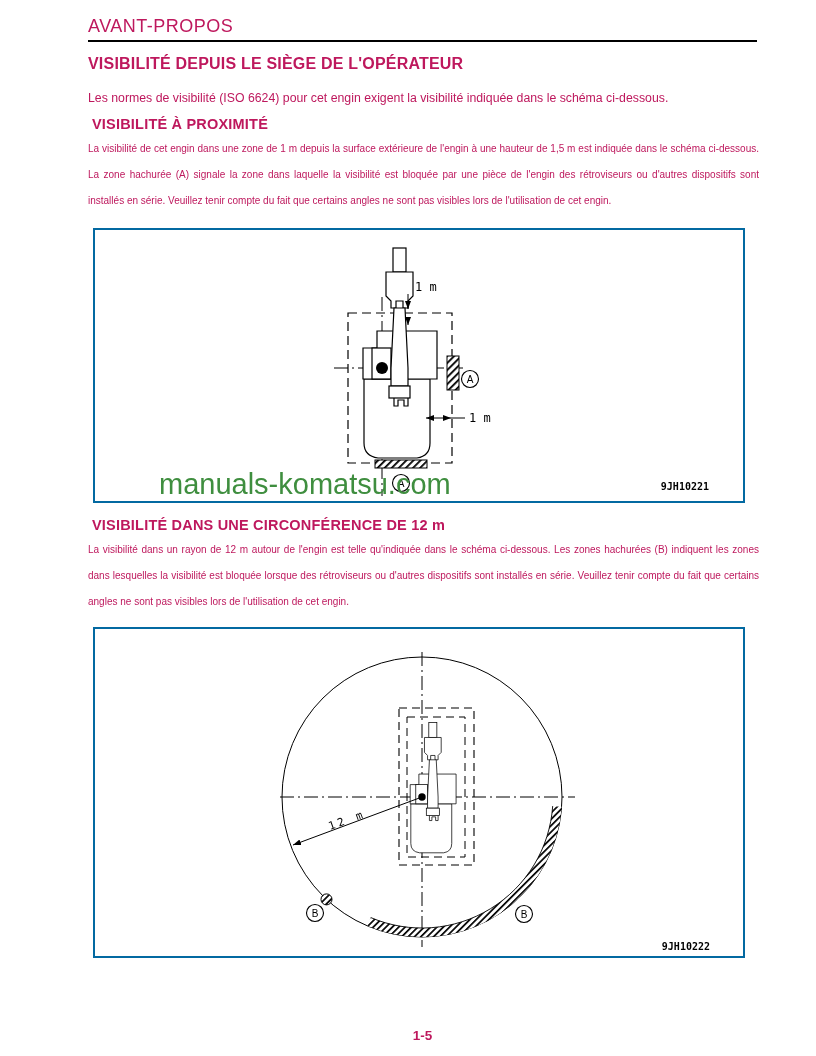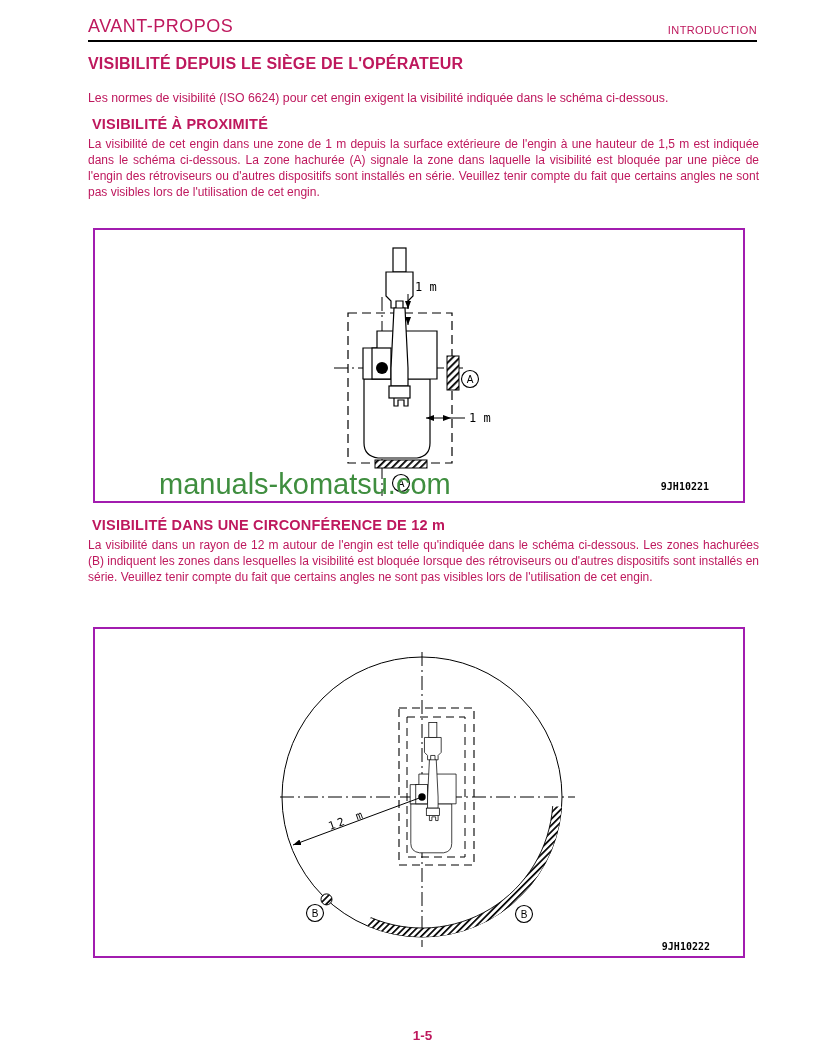--- a/index.html
+++ b/index.html
@@ -9,36 +9,35 @@
     font-family:"Liberation Sans", sans-serif;color:#be185d;
   }
   .hdr-left{position:absolute;left:88px;top:16px;font-size:18px;letter-spacing:0.5px;}
   .hdr-right{position:absolute;left:88px;top:24px;width:669px;text-align:right;font-size:11px;letter-spacing:0.4px;}
   .hdr-rule{position:absolute;left:88px;top:40px;width:669px;height:2px;background:#000;}
   .title{position:absolute;left:88px;top:55px;margin:0;font-size:16px;font-weight:bold;letter-spacing:0.2px;}
   .intro{position:absolute;left:88px;top:90px;margin:0;width:672px;font-size:12.3px;line-height:17px;}
   .h2{position:absolute;left:92px;margin:0;font-size:14.5px;font-weight:bold;letter-spacing:0.2px;}
   .h2-1{top:116px;}
   .h2-2{top:517px;}
-  .bodytext{position:absolute;left:88px;margin:0;width:671px;font-size:12px;line-height:16px;text-align:justify;}
+  .bodytext{position:absolute;left:88px;margin:0;width:671px;font-size:10px;line-height:26px;text-align:justify;}
   .p1{top:136px;}
   .p2{top:537px;}
-  .figure{position:absolute;left:93px;border:2px solid #a21caf;background:#fff;}
+  .figure{position:absolute;left:93px;border:2px solid #0369a1;background:#fff;}
   .fig1{top:228px;width:648px;height:271px;}
   .fig2{top:627px;width:648px;height:327px;}
   .figure svg{display:block;}
   .footer{position:absolute;left:88px;top:1028px;width:669px;text-align:center;font-size:13.5px;font-weight:bold;}
 </style>
 </head>
 <body>
 
 <div class="page">
 
   <div class="hdr-left">AVANT-PROPOS</div>
-  <div class="hdr-right">INTRODUCTION</div>
   <div class="hdr-rule"></div>
 
   <h1 class="title">VISIBILITÉ DEPUIS LE SIÈGE DE L'OPÉRATEUR</h1>
   <p class="intro">Les normes de visibilité (ISO 6624) pour cet engin exigent la visibilité indiquée dans le schéma ci-dessous.</p>
 
   <h2 class="h2 h2-1">VISIBILITÉ À PROXIMITÉ</h2>
   <p class="bodytext p1">La visibilité de cet engin dans une zone de 1 m depuis la surface extérieure de l'engin à une hauteur de 1,5 m est indiquée dans le schéma ci-dessous. La zone hachurée (A) signale la zone dans laquelle la visibilité est bloquée par une pièce de l'engin des rétroviseurs ou d'autres dispositifs sont installés en série. Veuillez tenir compte du fait que certains angles ne sont pas visibles lors de l'utilisation de cet engin.</p>
 
   <div class="figure fig1">
     <svg width="648" height="271" viewBox="2 2 648 271">

